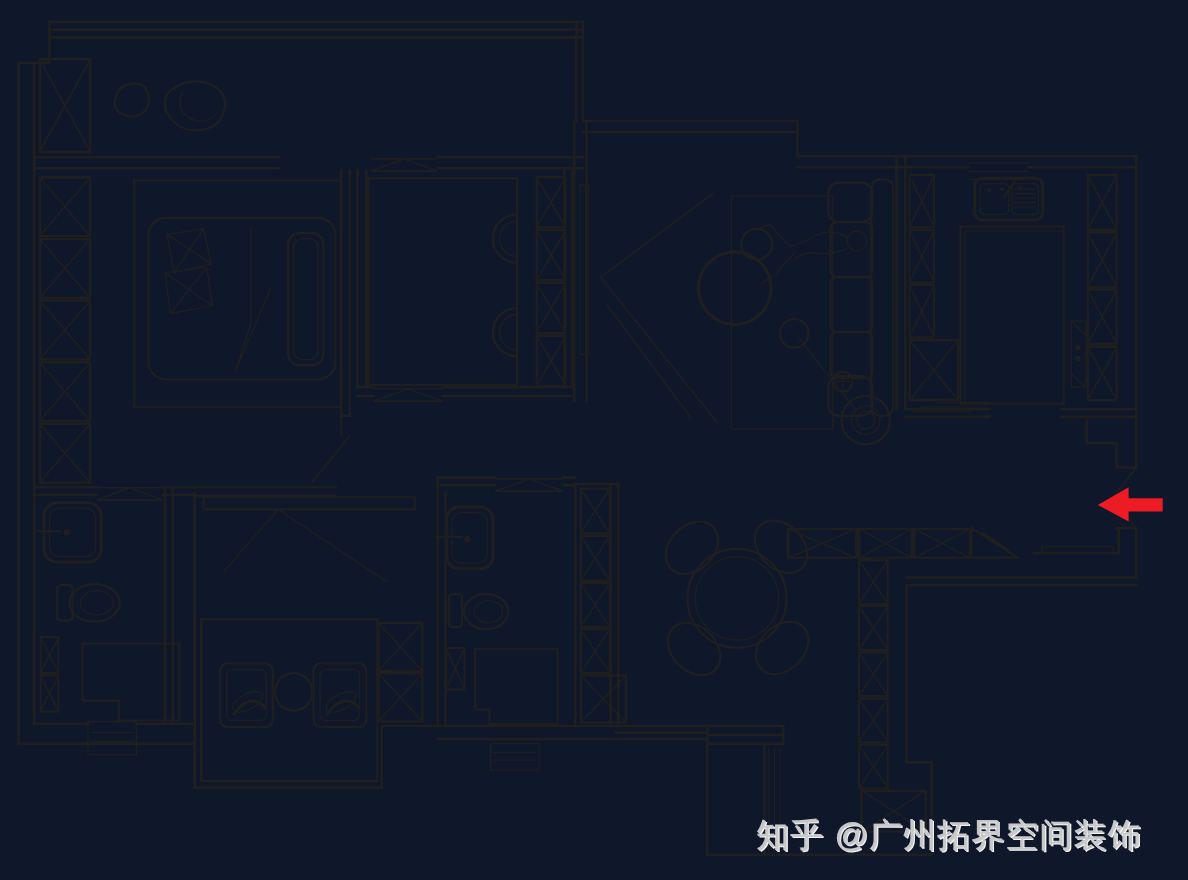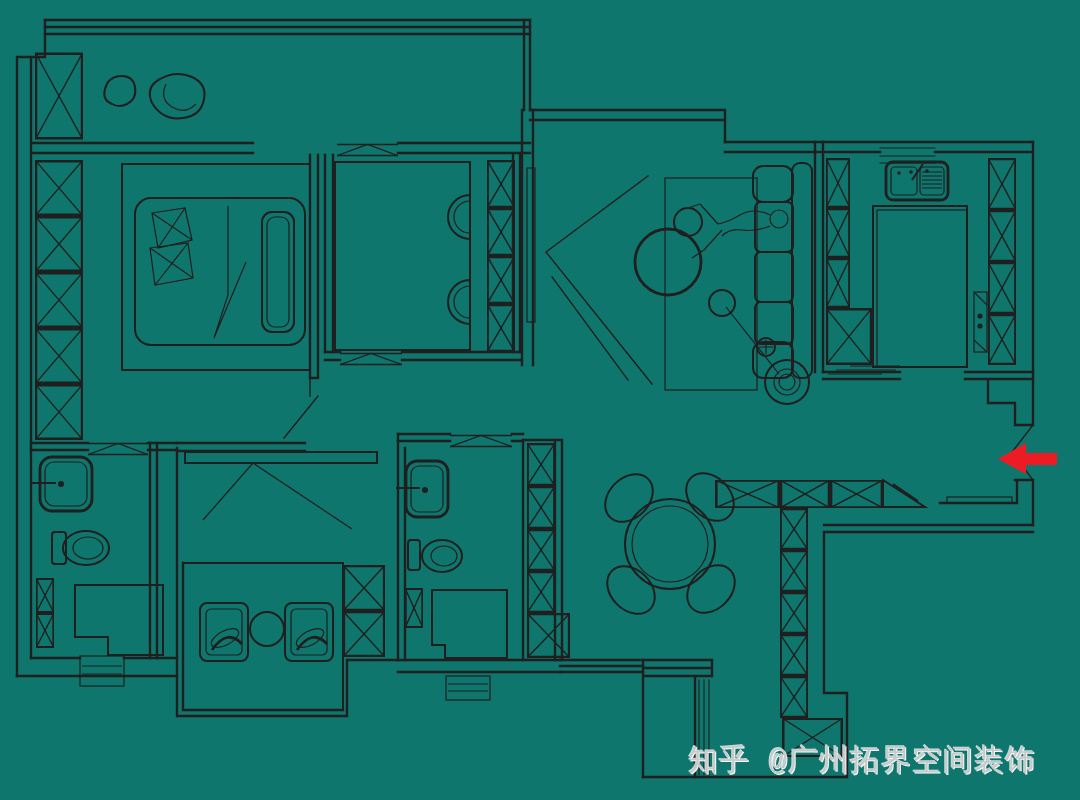--- a/index.html
+++ b/index.html
@@ -1,17 +1,17 @@
 <!DOCTYPE html>
 <html><head>
 <meta charset="utf-8">
 <style>
   html,body{margin:0;padding:0;background:#fff;}
-  .canvas{position:relative;width:1080px;height:800px;background:#0f766e;overflow:hidden;
-          font-family:Liberation Mono, monospace;}
+  .canvas{position:relative;width:1080px;height:800px;background:#0f172a;overflow:hidden;
+          font-family:Liberation Sans, sans-serif;}
   .canvas svg{position:absolute;left:0;top:0;}
   
   .w{fill:none;stroke:#1f1f1f;stroke-width:2.4;stroke-linecap:square}
   .w2{fill:none;stroke:#1f1f1f;stroke-width:1.4;stroke-linecap:square}
   .thin{fill:none;stroke:#1f1f1f;stroke-width:1.1}
   .f{fill:none;stroke:#1f1f1f;stroke-width:2}
   .f3{fill:none;stroke:#1f1f1f;stroke-width:2.8}
   .f1{fill:none;stroke:#1f1f1f;stroke-width:1.2}
   .watermark{position:absolute;left:688px;top:740px;font-size:30px;letter-spacing:1px;
              color:#c9c9c9;white-space:nowrap;

